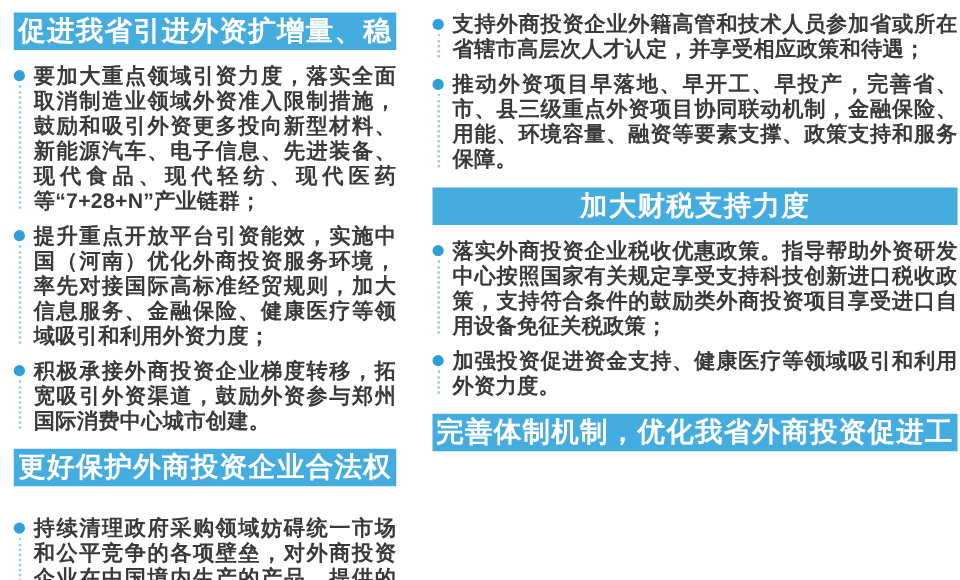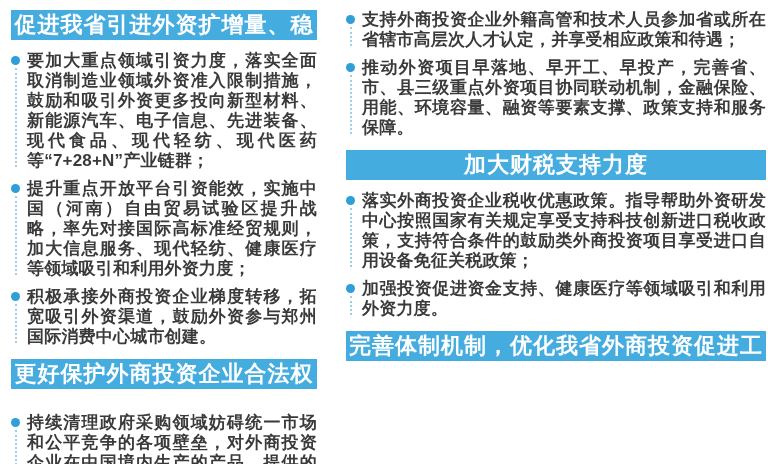--- a/index.html
+++ b/index.html
@@ -44,21 +44,21 @@
                 <span class="dot"></span>
                 <span class="dl"></span>
               </div>
               <p class="bt">要加大重点领域引资力度，落实全面取消制造业领域外资准入限制措施，鼓励和吸引外资更多投向新型材料、新能源汽车、电子信息、先进装备、现代食品、现代轻纺、现代医药等“7+28+N”产业链群；</p>
             </div>
             <div class="b">
               <div class="mk">
                 <span class="dot"></span>
                 <span class="dl"></span>
               </div>
-              <p class="bt">提升重点开放平台引资能效，实施中国（河南）自由贸易试验区提升战略，率先对接国际高标准经贸规则，加大信息服务、现代轻纺、健康医疗等领域吸引和利用外资力度；</p>
+              <p class="bt">提升重点开放平台引资能效，实施中国（河南）优化外商投资服务环境，率先对接国际高标准经贸规则，加大信息服务、金融保险、健康医疗等领域吸引和利用外资力度；</p>
             </div>
             <div class="b">
               <div class="mk">
                 <span class="dot"></span>
                 <span class="dl"></span>
               </div>
               <p class="bt">积极承接外商投资企业梯度转移，拓宽吸引外资渠道，鼓励外资参与郑州国际消费中心城市创建。</p>
             </div>
           </div>
         </div>

